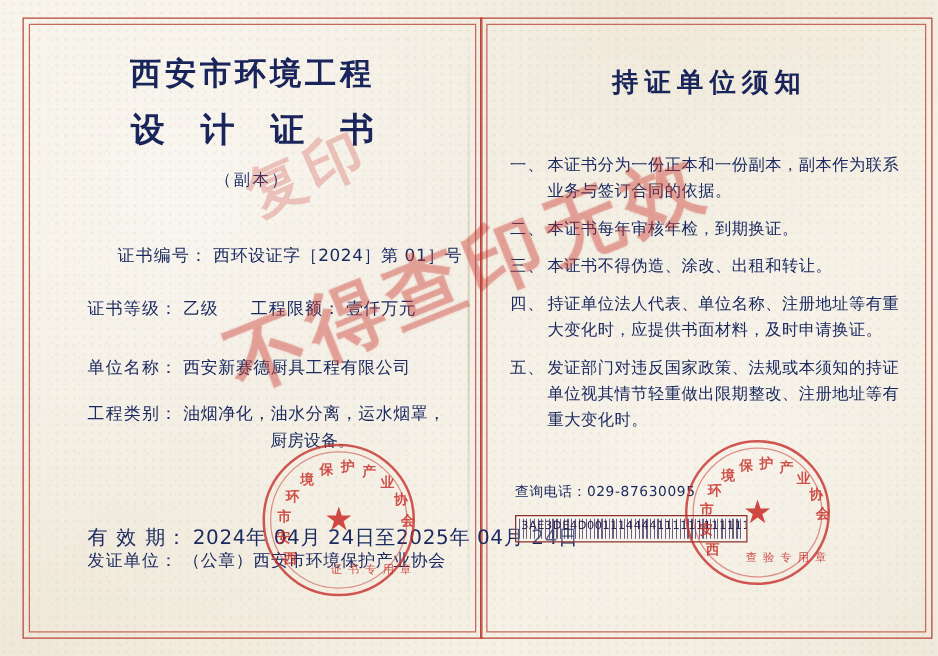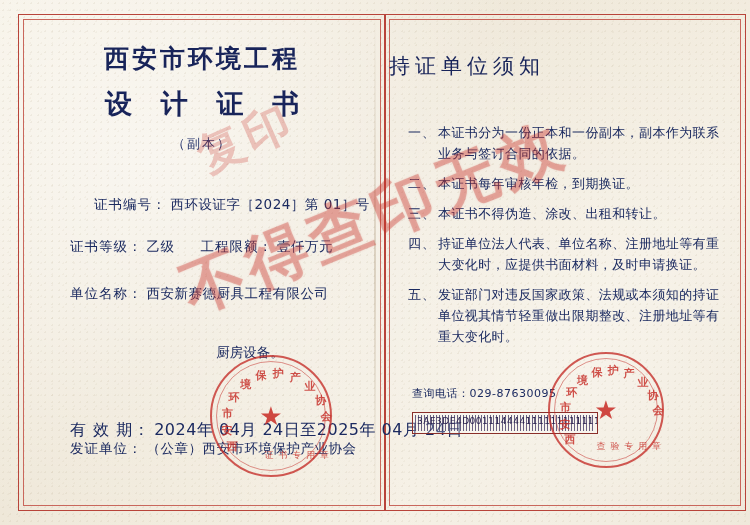--- a/index.html
+++ b/index.html
@@ -125,22 +125,23 @@
   .f-valid   { top: 420px; font-size: 16px; }
 
   .f-grade .gap { display: inline-block; width: 26px; }
 
   
   .notice-title {
     position: absolute;
     top: 52px;
     left: 0;
     right: 0;
+    text-align: center;
     font-family: "DejaVu Serif", "Liberation Serif", serif;
-    font-weight: normal;
+    font-weight: bold;
     font-size: 21px;
     letter-spacing: 5px;
     text-indent: 5px;
     color: #18245a;
   }
   .notice-list {
     position: absolute;
     top: 122px;
     left: 24px;
     right: 22px;
@@ -317,20 +318,23 @@
     </div>
 
     <div class="field f-grade">
       <span class="lbl">证书等级：</span><span class="val">乙级</span><span class="gap"></span><span class="lbl">工程限额：</span><span class="val">壹仟万元</span>
     </div>
 
     <div class="field f-unit">
       <span class="lbl">单位名称：</span><span class="val">西安新赛德厨具工程有限公司</span>
     </div>
 
+    <div class="field f-type">
+      <span class="lbl">工程类别：</span><span class="val">油烟净化，油水分离，运水烟罩，</span>
+    </div>
     <div class="field f-type2">厨房设备。</div>
 
     <div class="field f-issuer">
       <span class="lbl">发证单位：</span><span class="val">（公章）西安市环境保护产业协会</span>
     </div>
 
     <div class="field f-valid">
       <span class="lbl">有 效 期：</span><span class="val">2024年 04月 24日至2025年 04月 24日</span>
     </div>
   </div>

